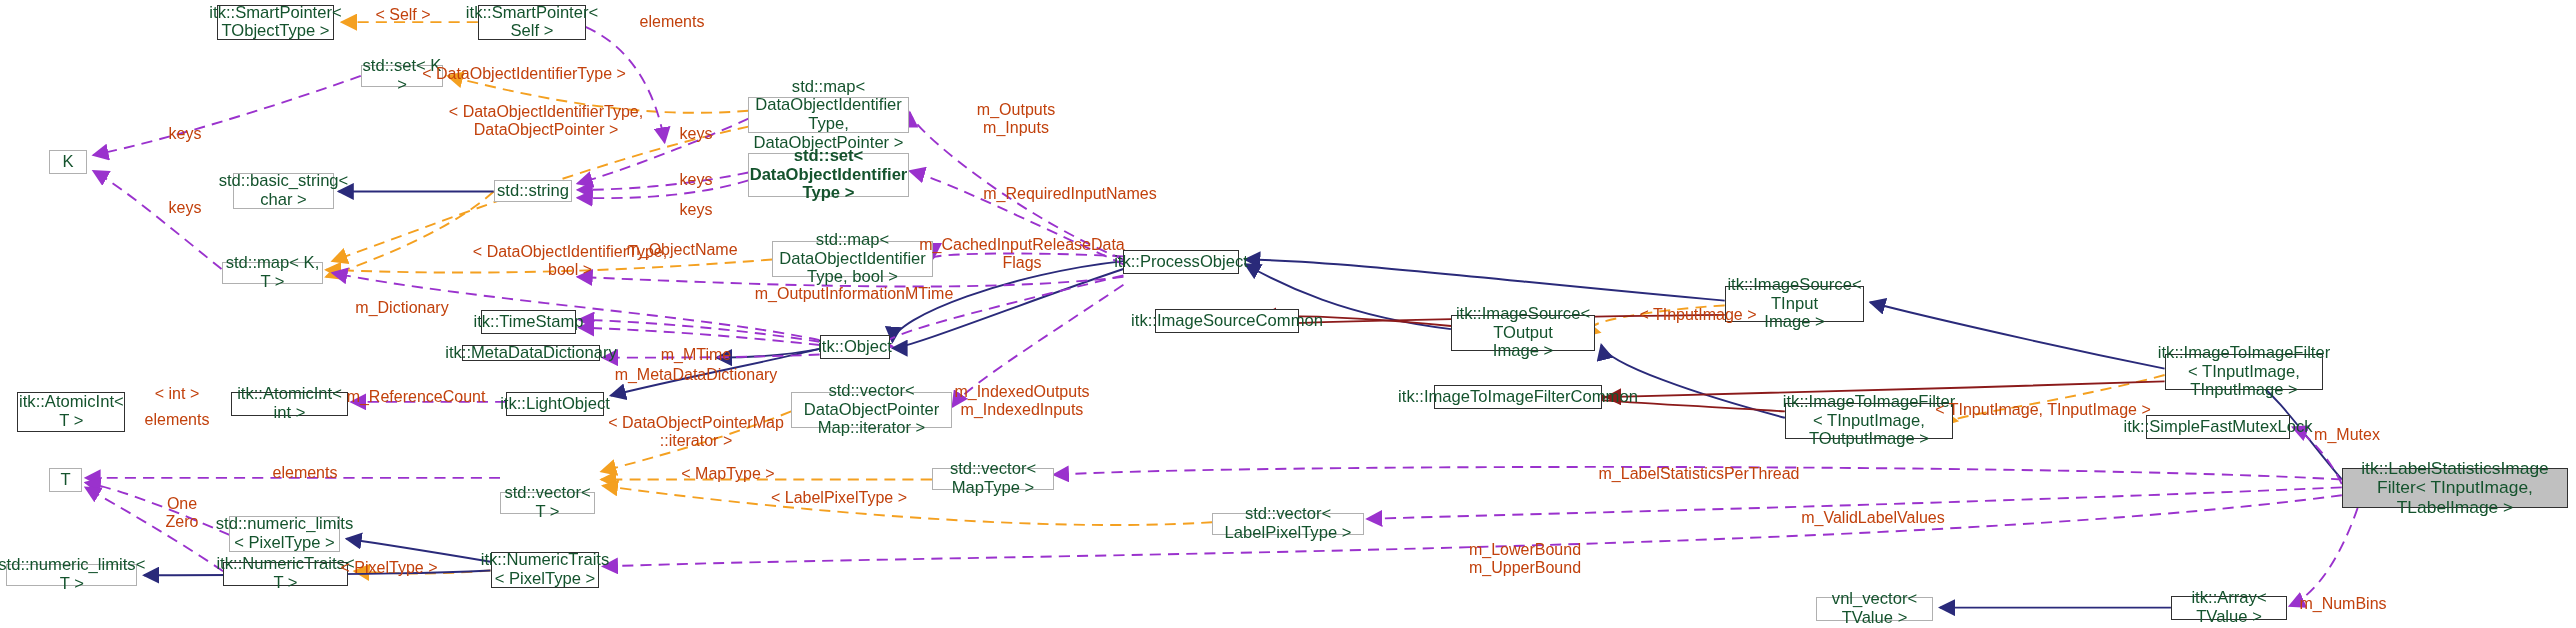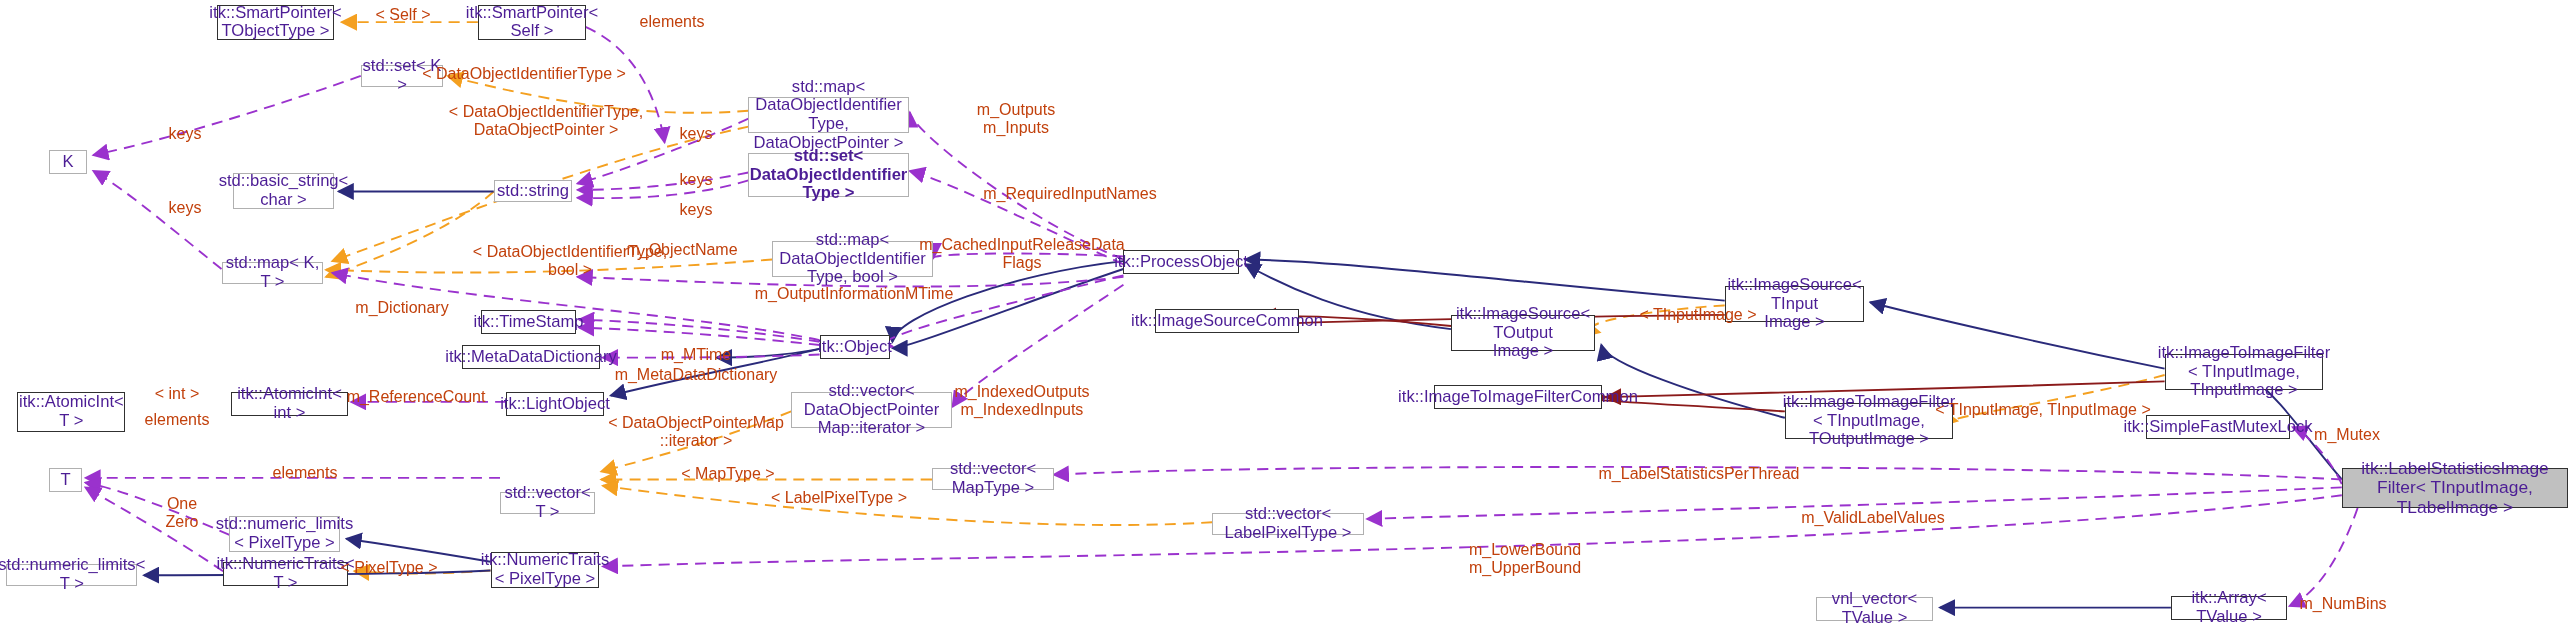--- a/index.html
+++ b/index.html
@@ -10,21 +10,21 @@
     font-family:"Liberation Sans", sans-serif;
     overflow:hidden;
   }
   svg.edges{position:absolute;left:0;top:0;width:2576px;height:629px;pointer-events:none;}
   .node{
     position:absolute;
     box-sizing:border-box;
     display:flex;align-items:center;justify-content:center;
     text-align:center;
     line-height:1.12;
-    color:#4c1d95;
+    color:#14532d;
     white-space:pre-line;
     background:#ffffff;
   }
   .node.plain{border:0.8px solid #b0b0b0;font-size:16.6px;}
   .node.bold{border:1.6px solid #303030;font-size:16.6px;}
   .node.cur{border:1.6px solid #303030;background:#c0c0c0;font-size:17.4px;}
   .elabel{
     position:absolute;
     font-size:16px;
     color:#c2410c;
@@ -136,21 +136,21 @@
       <div class="node plain" style="left: 494px; top: 180px; width: 78px; height: 22px;">std::string</div>
       <div class="node plain" style="left: 748px; top: 97px; width: 161px; height: 36px;">std::map&lt; DataObjectIdentifier
 Type, DataObjectPointer &gt;</div>
       <div class="node plain" style="left: 748px; top: 153px; width: 161px; height: 44px; font-weight: bold;">std::set&lt; DataObjectIdentifier
 Type &gt;</div>
       <div class="node plain" style="left: 222px; top: 262px; width: 101px; height: 22px;">std::map&lt; K, T &gt;</div>
       <div class="node plain" style="left: 772px; top: 241px; width: 161px; height: 36px;">std::map&lt; DataObjectIdentifier
 Type, bool &gt;</div>
       <div class="node bold" style="left: 1123px; top: 250px; width: 116px; height: 24px;">itk::ProcessObject</div>
       <div class="node bold" style="left: 481px; top: 310px; width: 95px; height: 24px;">itk::TimeStamp</div>
-      <div class="node bold" style="left: 462px; top: 345px; width: 138px; height: 24px;">itk::MetaDataDictionary</div>
+      <div class="node bold" style="left: 462px; top: 345px; width: 138px; height: 16px;">itk::MetaDataDictionary</div>
       <div class="node bold" style="left: 820px; top: 335px; width: 70px; height: 24px;">itk::Object</div>
       <div class="node bold" style="left: 1111px; top: 309px; width: 144px; height: 24px; margin-left: 44px;">itk::ImageSourceCommon</div>
       <div class="node bold" style="left: 17.4px; top: 392px; width: 108px; height: 40px;">itk::AtomicInt&lt; T &gt;</div>
       <div class="node bold" style="left: 231px; top: 392px; width: 117px; height: 24px;">itk::AtomicInt&lt; int &gt;</div>
       <div class="node bold" style="left: 506px; top: 392px; width: 98px; height: 24px;">itk::LightObject</div>
       <div class="node plain" style="left: 791px; top: 392px; width: 161px; height: 36px;">std::vector&lt; DataObjectPointer
 Map::iterator &gt;</div>
       <div class="node plain" style="left: 49px; top: 468px; width: 33px; height: 24px;">T</div>
       <div class="node plain" style="left: 500px; top: 492px; width: 95px; height: 22px;">std::vector&lt; T &gt;</div>
       <div class="node plain" style="left: 932px; top: 468px; width: 122px; height: 22px;">std::vector&lt; MapType &gt;</div>

